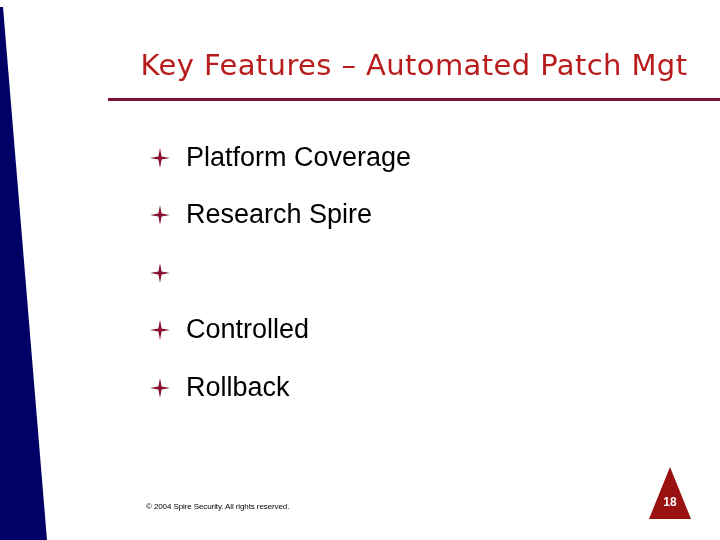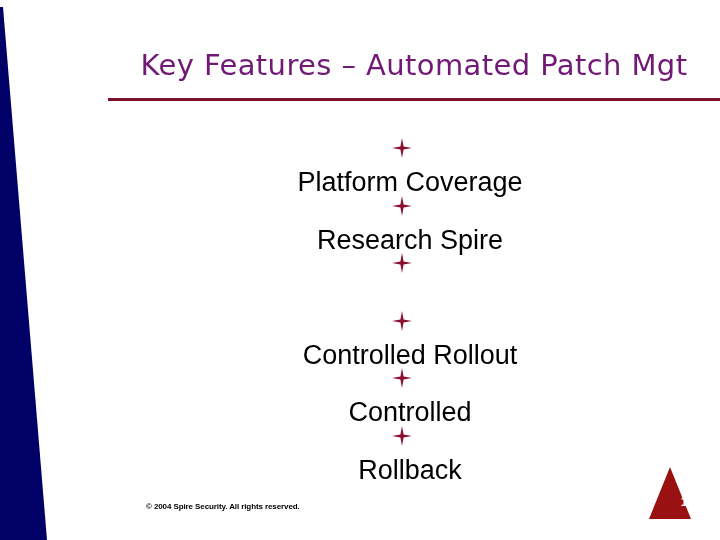--- a/index.html
+++ b/index.html
@@ -26,21 +26,21 @@
     pointer-events: none;
   }
 
   
   #title {
     position: absolute;
     left: 108px;
     top: 46px;
     width: 612px;
     text-align: center;
-    color: #701a75;
+    color: #b91c1c;
     font-family: "DejaVu Sans", sans-serif;
     font-size: 29px;
     font-weight: 400;
     letter-spacing: 0.4px;
     line-height: 38px;
     white-space: nowrap;
   }
 
   
   #title-rule {
@@ -56,21 +56,20 @@
   #bullet-list {
     position: absolute;
     left: 150px;
     top: 128px;
     width: 520px;
   }
   .bullet-row {
     display: flex;
     align-items: center;
     height: 57.5px;
-    flex-direction: column;
   }
   .bullet-marker {
     width: 36px;
     flex: 0 0 36px;
     display: flex;
     align-items: center;
     justify-content: flex-start;
     padding-top: 2px;
   }
   .bullet-label {
@@ -83,21 +82,21 @@
   }
 
   
   #copyright {
     position: absolute;
     left: 146px;
     top: 502px;
     color: #000000;
     font-family: "Liberation Sans", sans-serif;
     font-size: 8px;
-    font-weight: bold;
+    font-weight: normal;
     letter-spacing: -0.1px;
     white-space: nowrap;
   }
 
   
   #page-badge {
     position: absolute;
     left: 646px;
     top: 467px;
     width: 48px;
@@ -106,21 +105,21 @@
   #page-badge svg {
     position: absolute;
     left: 0;
     top: 0;
   }
   #page-number {
     position: absolute;
     left: 0;
     top: 28px;
     width: 48px;
-    text-align: right;
+    text-align: center;
     color: #ffffff;
     font-family: "Liberation Sans", sans-serif;
     font-size: 12px;
     font-weight: bold;
     line-height: 14px;
   }
 </style>
 </head>
 <body>
 
@@ -155,28 +154,20 @@
     </div>
 
     <div class="bullet-row">
       <span class="bullet-marker">
         <svg width="20" height="20" viewBox="0 0 20 20" aria-hidden="true">
           <path d="M10 0 L11.6 8.4 L20 10 L11.6 11.6 L10 20 L8.4 11.6 L0 10 L8.4 8.4 Z" fill="#8b0f2e"></path>
         </svg>
       </span>
     </div>
 
-    <div class="bullet-row">
-      <span class="bullet-marker">
-        <svg width="20" height="20" viewBox="0 0 20 20" aria-hidden="true">
-          <path d="M10 0 L11.6 8.4 L20 10 L11.6 11.6 L10 20 L8.4 11.6 L0 10 L8.4 8.4 Z" fill="#8b0f2e"></path>
-        </svg>
-      </span>
-      <span class="bullet-label">Controlled Rollout</span>
-    </div>
 
     <div class="bullet-row">
       <span class="bullet-marker">
         <svg width="20" height="20" viewBox="0 0 20 20" aria-hidden="true">
           <path d="M10 0 L11.6 8.4 L20 10 L11.6 11.6 L10 20 L8.4 11.6 L0 10 L8.4 8.4 Z" fill="#8b0f2e"></path>
         </svg>
       </span>
       <span class="bullet-label">Controlled</span>
     </div>
 

